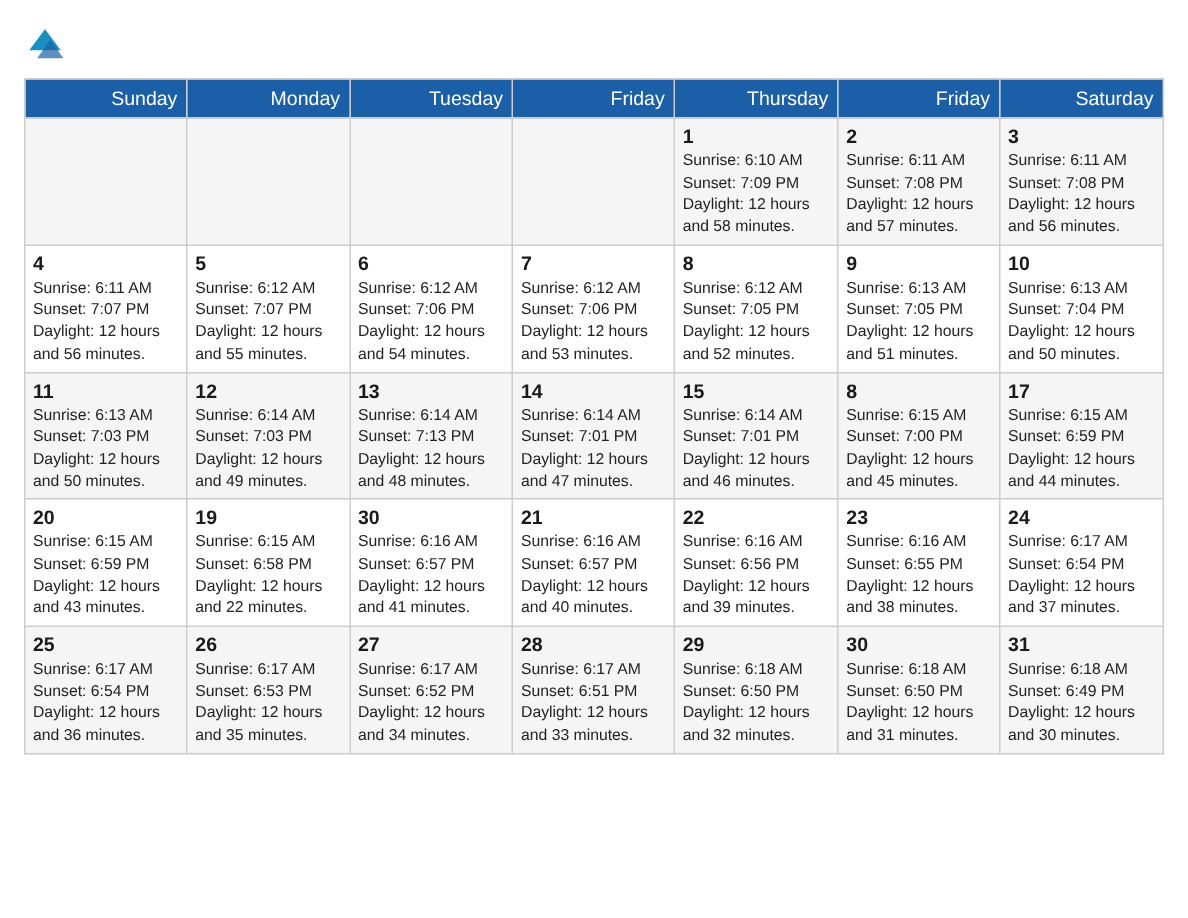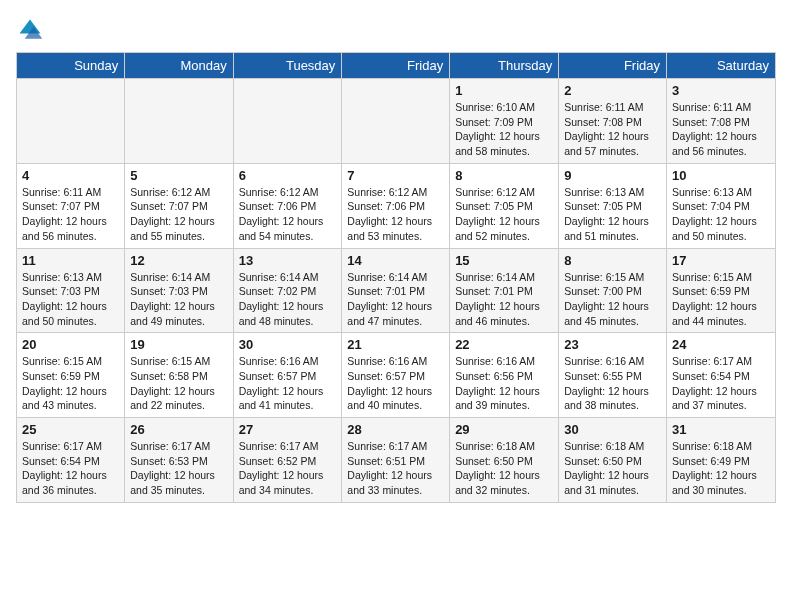--- a/index.html
+++ b/index.html
@@ -214,21 +214,21 @@
           <td>
             <span class="day-num">12</span>
             <div class="cell-text">Sunrise: 6:14 AM</div>
             <div class="cell-text">Sunset: 7:03 PM</div>
             <div class="cell-text">Daylight: 12 hours</div>
             <div class="cell-text">and 49 minutes.</div>
           </td>
           <td>
             <span class="day-num">13</span>
             <div class="cell-text">Sunrise: 6:14 AM</div>
-            <div class="cell-text">Sunset: 7:02 PM</div>
+            <div class="cell-text">Sunset: 7:13 PM</div>
             <div class="cell-text">Daylight: 12 hours</div>
             <div class="cell-text">and 48 minutes.</div>
           </td>
           <td>
             <span class="day-num">14</span>
             <div class="cell-text">Sunrise: 6:14 AM</div>
             <div class="cell-text">Sunset: 7:01 PM</div>
             <div class="cell-text">Daylight: 12 hours</div>
             <div class="cell-text">and 47 minutes.</div>
           </td>

